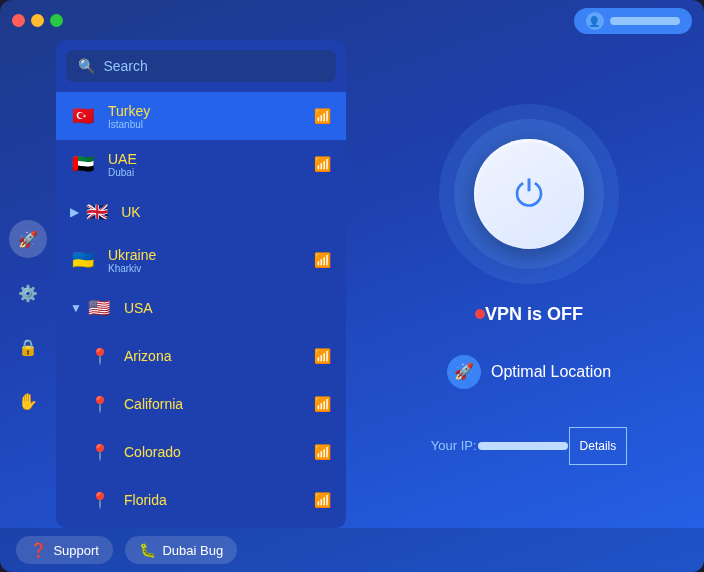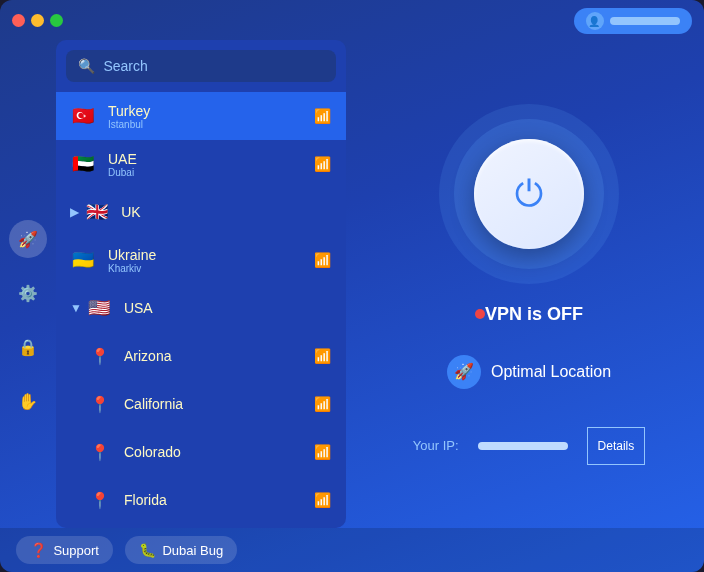--- a/index.html
+++ b/index.html
@@ -175,21 +175,21 @@
       align-items: center;
       justify-content: center;
       font-size: 18px;
     }
 
     .server-info {
       flex: 1;
     }
 
     .server-name {
-      color: #fef9c3;
+      color: #fde047;
       font-size: 14px;
       font-weight: 500;
     }
 
     .server-city {
       color: #93c5fd;
       font-size: 10px;
     }
 
     .signal-icon {
@@ -316,21 +316,21 @@
 
     .optimal-text {
       color: white;
       font-size: 16px;
       font-weight: 500;
     }
 
     .ip-row {
       display: flex;
       align-items: center;
-      gap: 19px;
+      gap: 1px;
       color: #93c5fd;
       font-size: 13px;
       margin-top: 18px;
     }
 
     .ip-value {
       background: #bfdbfe;
       height: 8px;
       width: 90px;
       border-radius: 4px;

